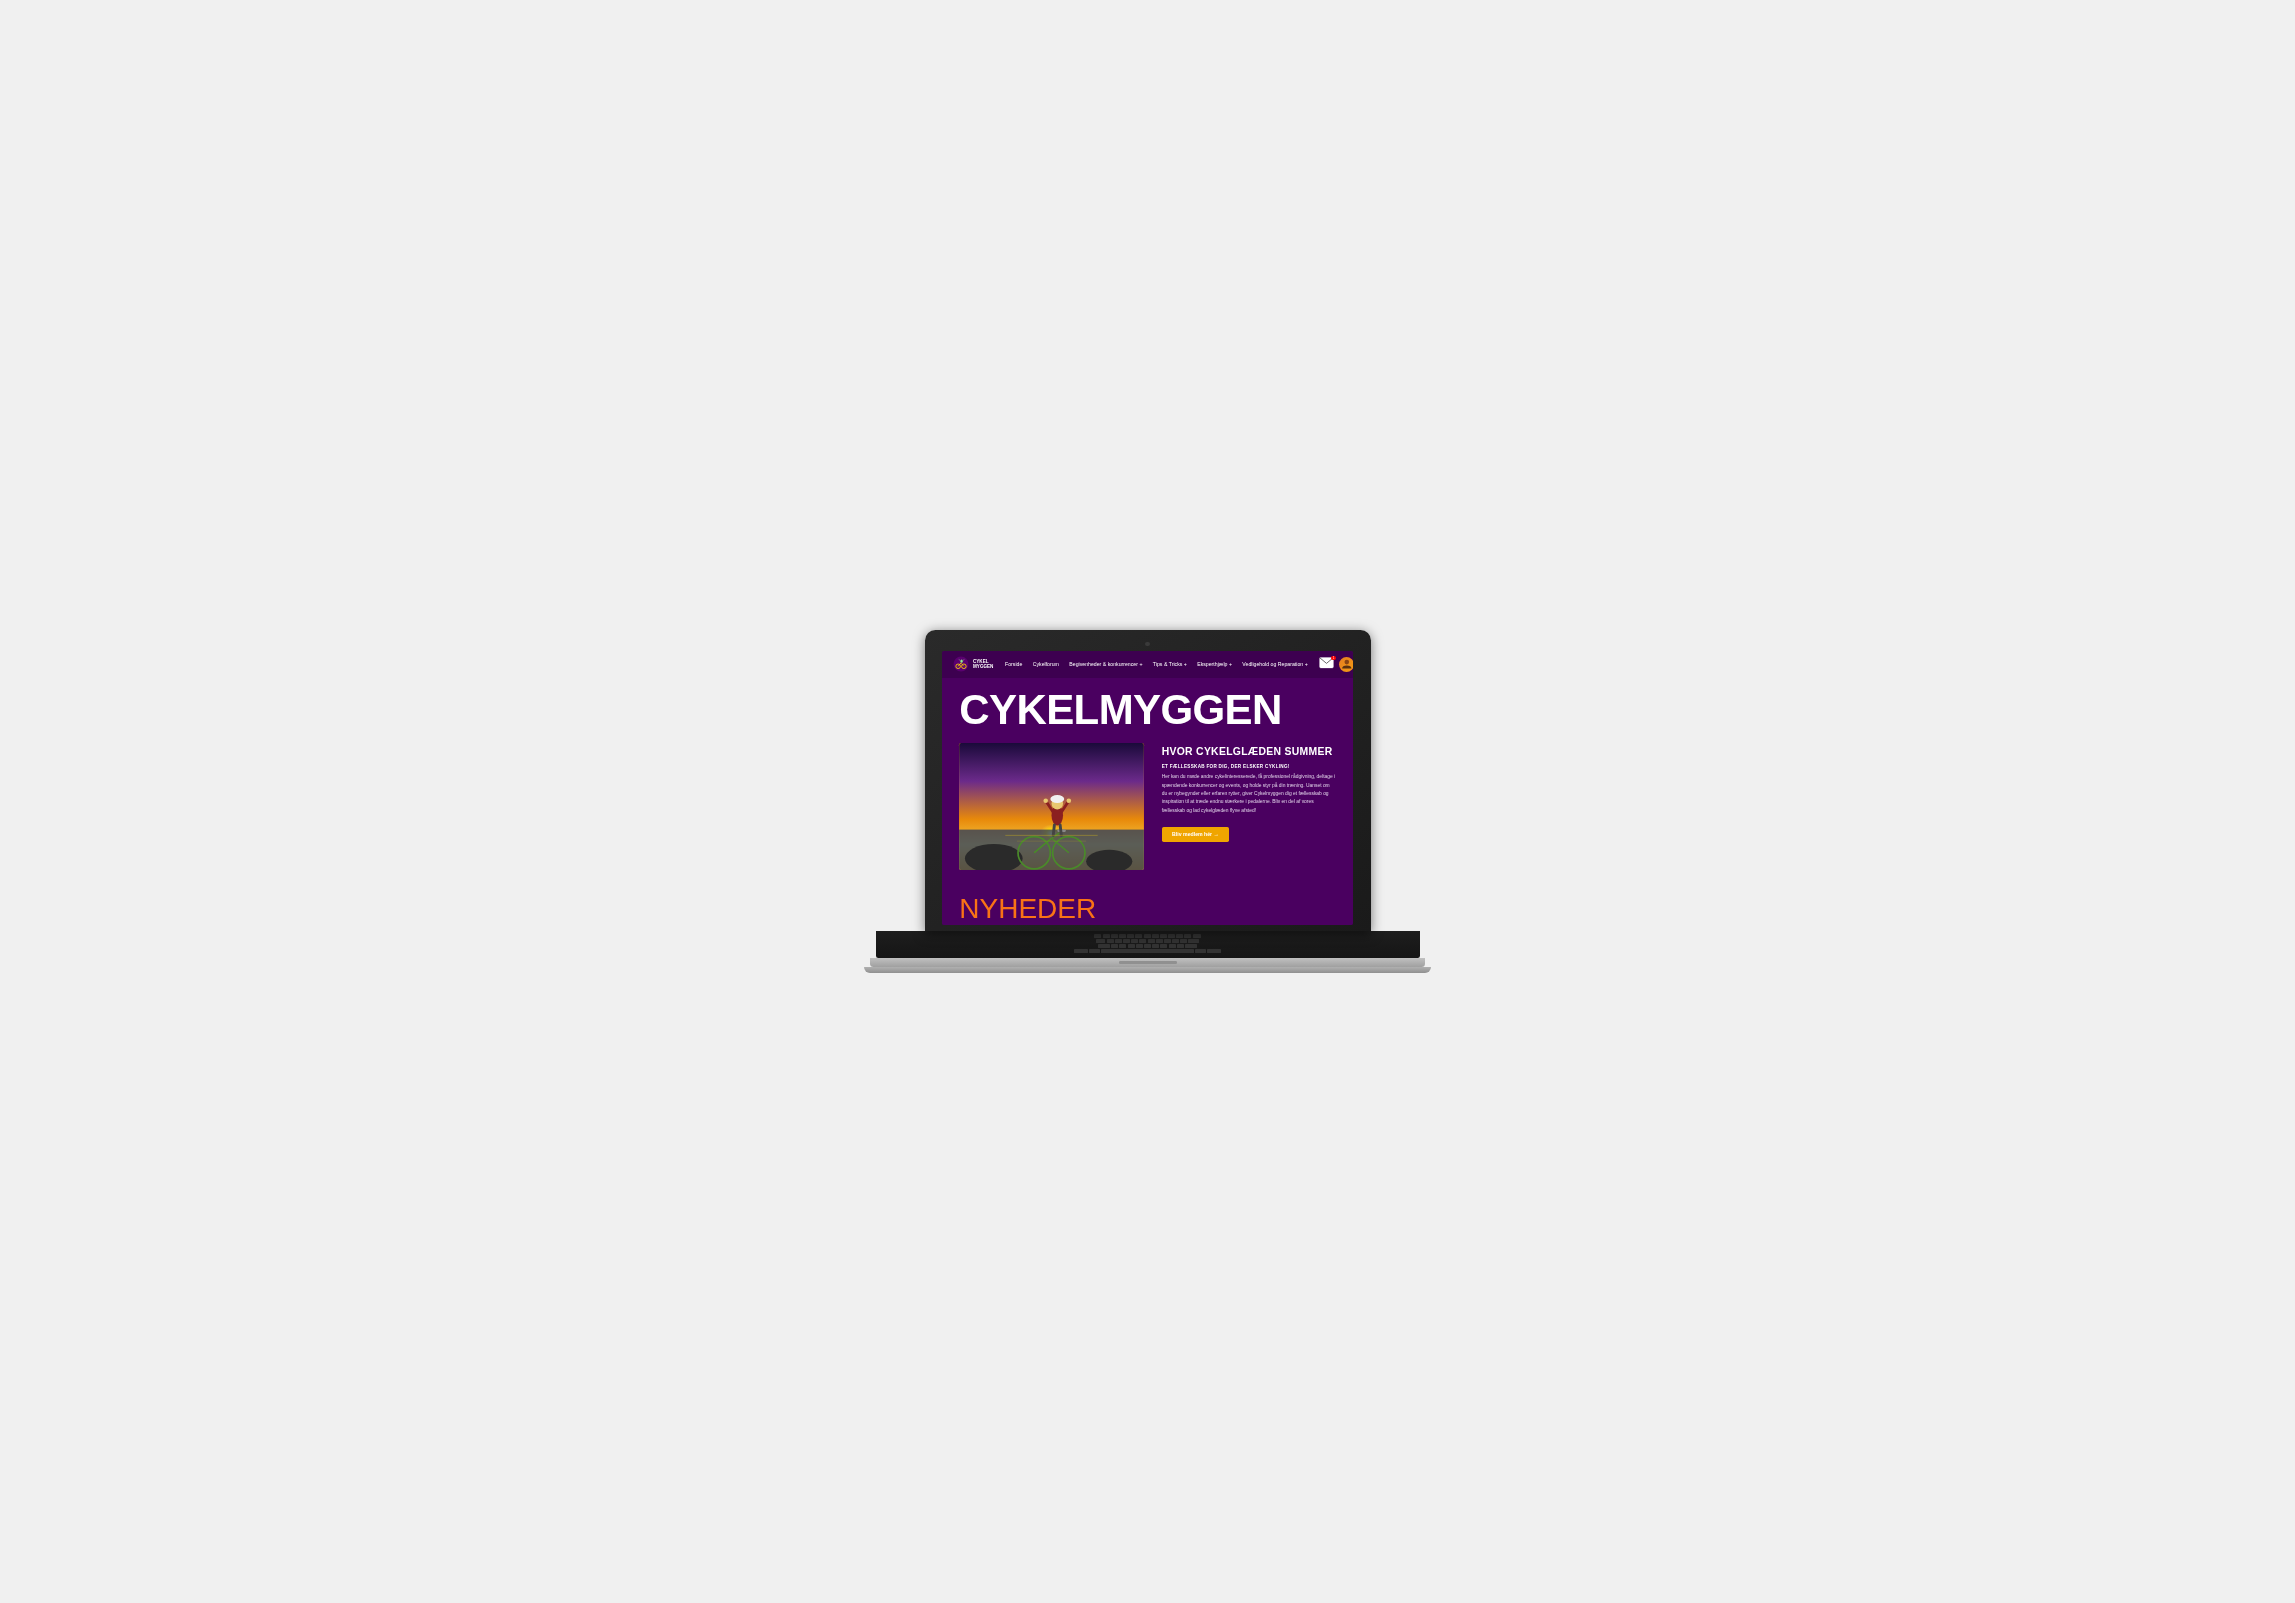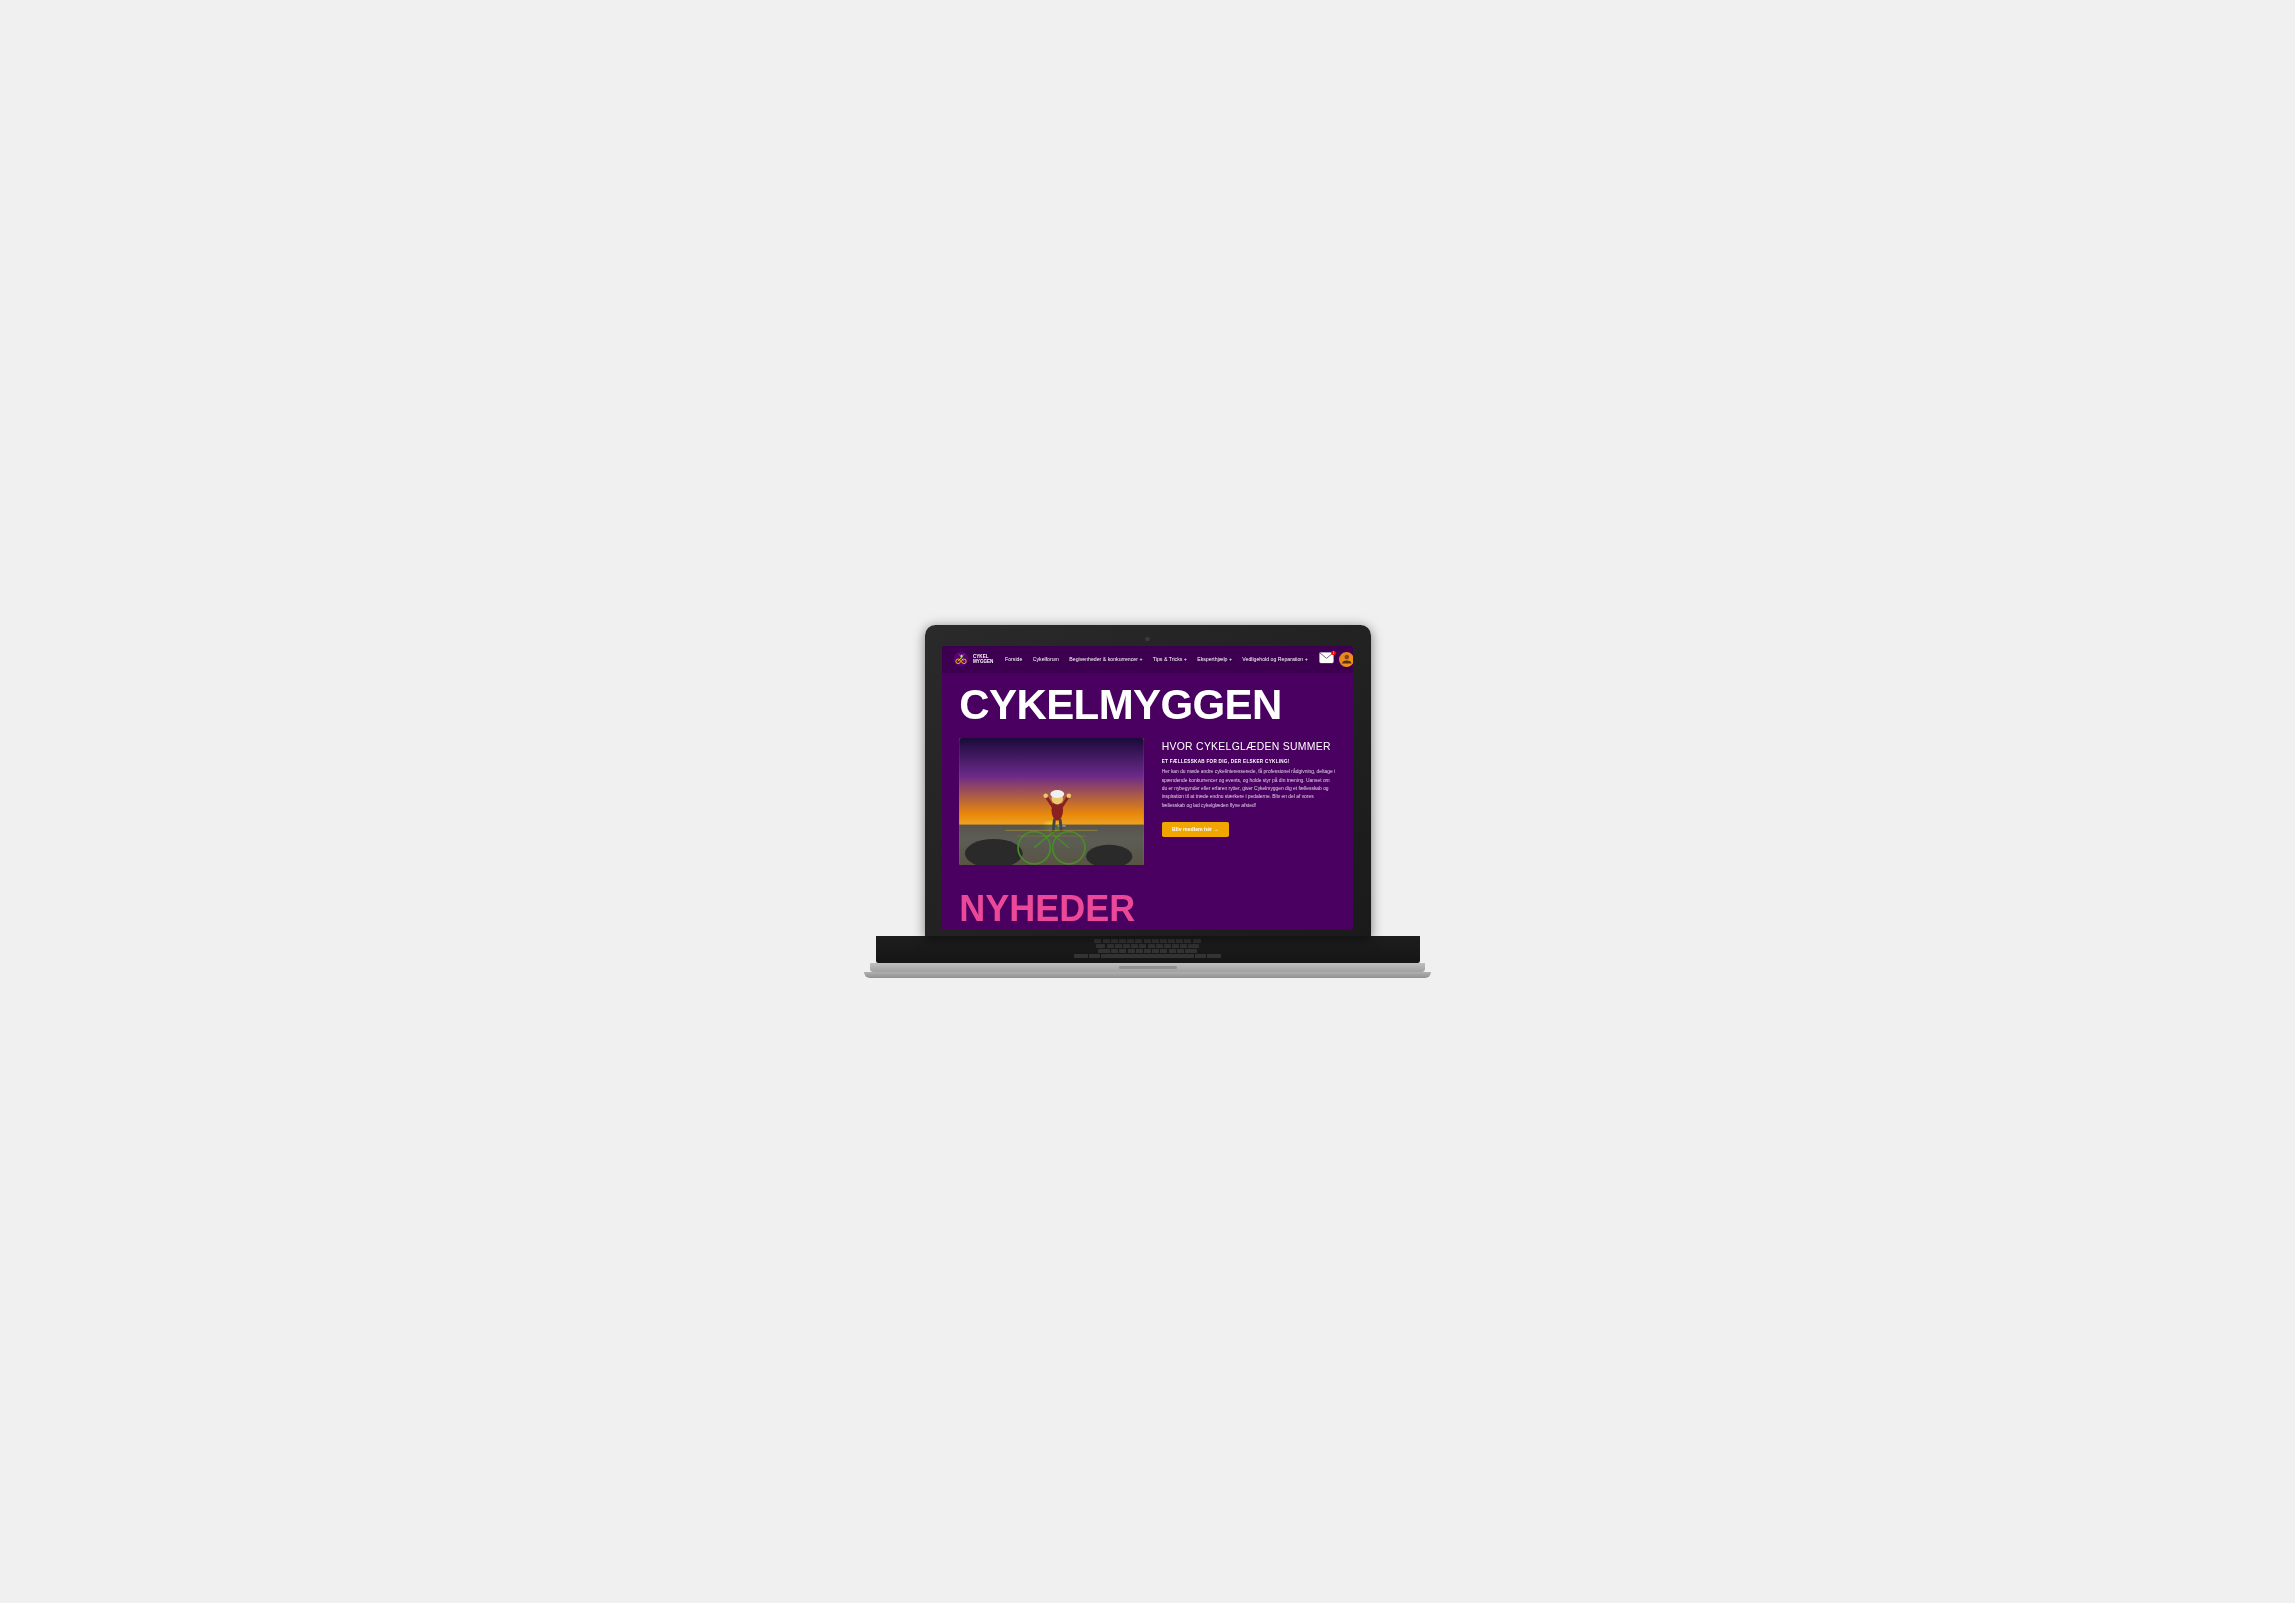--- a/index.html
+++ b/index.html
@@ -130,21 +130,21 @@
     }
 
     .hero-text-block {
       flex: 1;
       padding-top: 2.9px;
     }
 
     .hero-subtitle {
       color: white;
       font-size: 10.4px;
-      font-weight: 400;
+      font-weight: 700;
       text-transform: uppercase;
       margin-bottom: 7px;
       letter-spacing: 0.3px;
     }
 
     .hero-eyebrow {
       color: white;
       font-size: 4.6px;
       font-weight: bold;
       text-transform: uppercase;
@@ -173,23 +173,23 @@
       gap: 3.5px;
     }
 
     
     .nyheder-section {
       background: #4a0060;
       padding: 5.8px 17.4px 0;
     }
 
     .nyheder-title {
-      color: #ec4899;
-      font-size: 36px;
-      font-weight: 700;
+      color: #f97316;
+      font-size: 28px;
+      font-weight: 400;
       text-transform: uppercase;
     }
 
     .notification-badge {
       position: absolute;
       top: -1.7px;
       right: -1.7px;
       background: red;
       color: white;
       border-radius: 50%;

